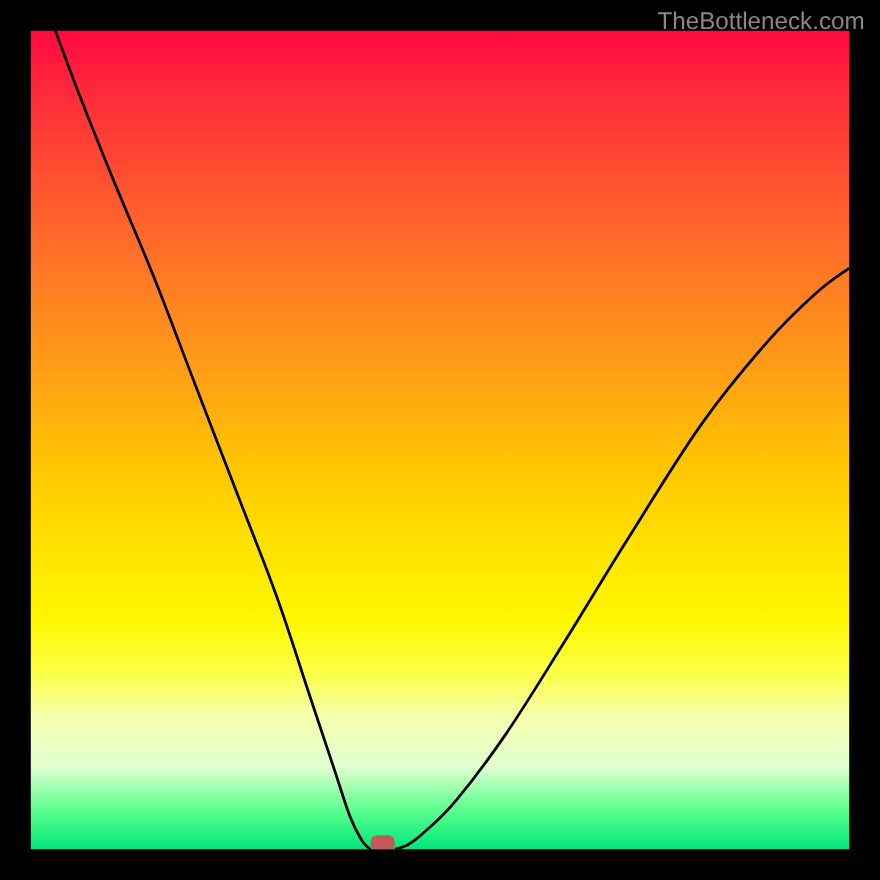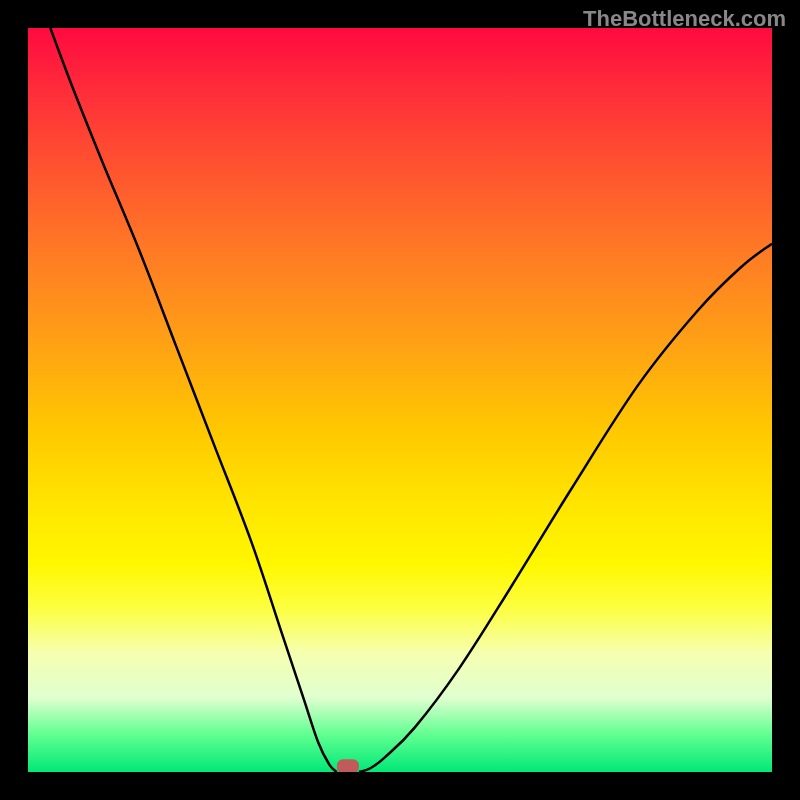--- a/index.html
+++ b/index.html
@@ -15,21 +15,21 @@
     height: 800px;
     position: relative;
     background: #000;
   }
   .watermark {
     position: absolute;
     top: 6px;
     right: 14px;
     color: #888;
     font-size: 22px;
-    font-weight: 700;
+    font-weight: 400;
     z-index: 10;
   }
   .plot-area {
     position: absolute;
     top: 28px;
     left: 28px;
     width: 744px;
     height: 744px;
     background: linear-gradient(to bottom,
       #ff0a40 0%,

